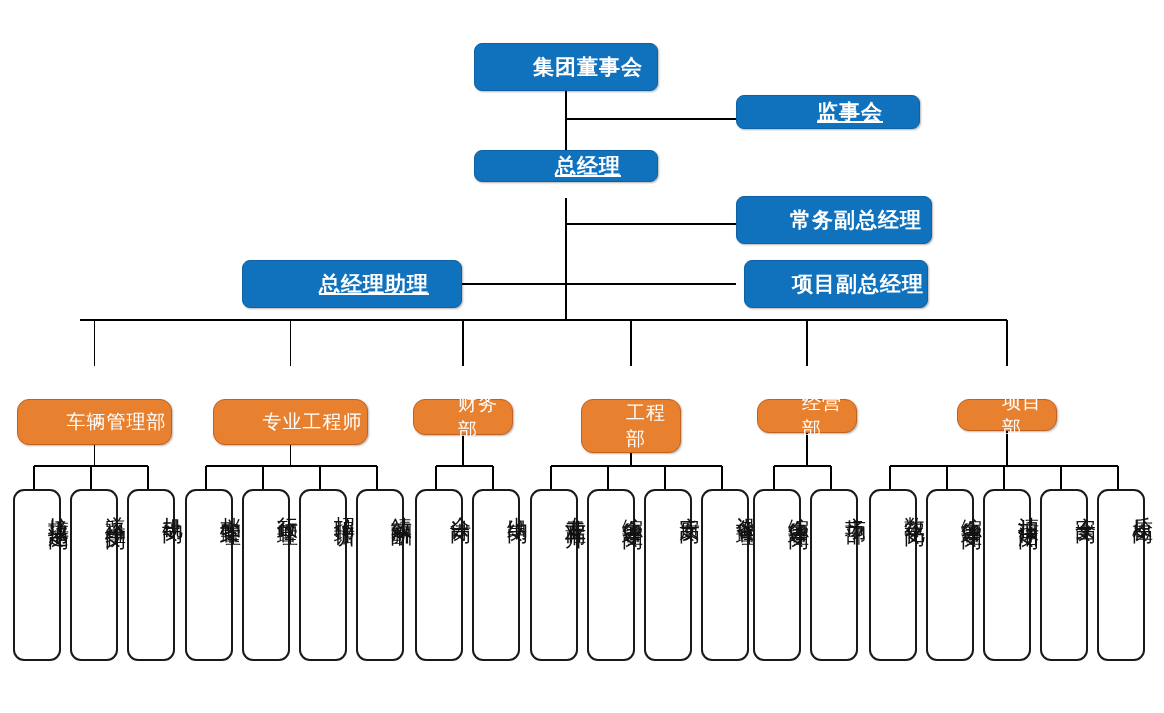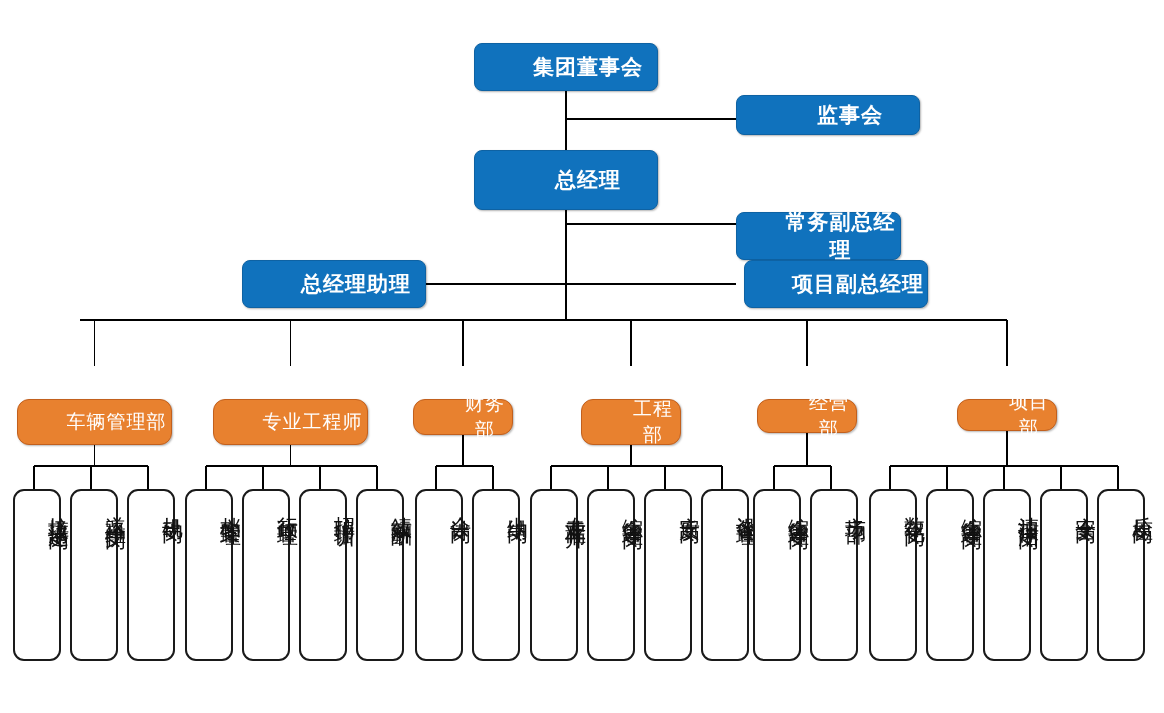--- a/index.html
+++ b/index.html
@@ -22,21 +22,20 @@
     width: 1164px;
     height: 713px;
     pointer-events: none;
   }
   .node {
     position: absolute;
     box-sizing: border-box;
     display: flex;
     align-items: center;
     justify-content: center;
-    text-align: center;
     padding-left: 44px;
   }
   
   .node.blue {
     background: #1072bd;
     border: 1px solid #0e62a3;
     border-radius: 8px;
     color: #ffffff;
     font-size: 21px;
     font-weight: 700;
@@ -125,30 +124,30 @@
       <line x1="947" y1="466" x2="947" y2="489" stroke="#000000" stroke-width="1.4" shape-rendering="crispEdges"></line>
       <line x1="1004" y1="466" x2="1004" y2="489" stroke="#000000" stroke-width="1.4" shape-rendering="crispEdges"></line>
       <line x1="1061" y1="466" x2="1061" y2="489" stroke="#000000" stroke-width="1.4" shape-rendering="crispEdges"></line>
       <line x1="1118" y1="466" x2="1118" y2="489" stroke="#000000" stroke-width="1.4" shape-rendering="crispEdges"></line>
     </svg>
 
   <div id="nodes-layer">
       <div class="node blue" style="left: 474px; top: 43px; width: 184px; height: 48px;">
         <span>集团董事会</span>
       </div>
-      <div class="node blue" style="left: 736px; top: 95px; width: 184px; height: 40px;">
+      <div class="node blue" style="left: 736px; top: 95px; width: 184px; height: 34px; text-decoration: underline;">
         <span>监事会</span>
       </div>
-      <div class="node blue" style="left: 474px; top: 150px; width: 184px; height: 60px;">
+      <div class="node blue" style="left: 474px; top: 150px; width: 184px; height: 32px; text-decoration: underline;">
         <span>总经理</span>
       </div>
-      <div class="node blue" style="left: 736px; top: 212px; width: 165px; height: 48px;">
+      <div class="node blue" style="left: 736px; top: 196px; width: 196px; height: 48px;">
         <span>常务副总经理</span>
       </div>
-      <div class="node blue" style="left: 242px; top: 260px; width: 184px; height: 48px;">
+      <div class="node blue" style="left: 242px; top: 260px; width: 220px; height: 48px; text-decoration: underline;">
         <span>总经理助理</span>
       </div>
       <div class="node blue" style="left: 736px; top: 260px; width: 184px; height: 48px; margin-left: 8px;">
         <span>项目副总经理</span>
       </div>
       <div class="node orange" style="left: 17px; top: 366px; width: 155px; height: 46px;">
         <span>车辆管理部</span>
       </div>
       <div class="node leaf" style="left: 13px; top: 489px; width: 42px; height: 172px;">
         <span class="vtext">垃圾清运岗</span>
@@ -176,21 +175,21 @@
       </div>
       <div class="node orange" style="left: 413px; top: 366px; width: 100px; height: 36px;">
         <span>财务部</span>
       </div>
       <div class="node leaf" style="left: 415px; top: 489px; width: 42px; height: 172px;">
         <span class="vtext">会计岗</span>
       </div>
       <div class="node leaf" style="left: 472px; top: 489px; width: 42px; height: 172px;">
         <span class="vtext">出纳岗</span>
       </div>
-      <div class="node orange" style="left: 581px; top: 366px; width: 100px; height: 46px;">
+      <div class="node orange" style="left: 581px; top: 366px; width: 100px; height: 54px;">
         <span>工程部</span>
       </div>
       <div class="node leaf" style="left: 530px; top: 489px; width: 42px; height: 172px;">
         <span class="vtext">专业工程师</span>
       </div>
       <div class="node leaf" style="left: 587px; top: 489px; width: 42px; height: 172px;">
         <span class="vtext">综合管理岗</span>
       </div>
       <div class="node leaf" style="left: 644px; top: 489px; width: 42px; height: 172px;">
         <span class="vtext">安质岗</span>

